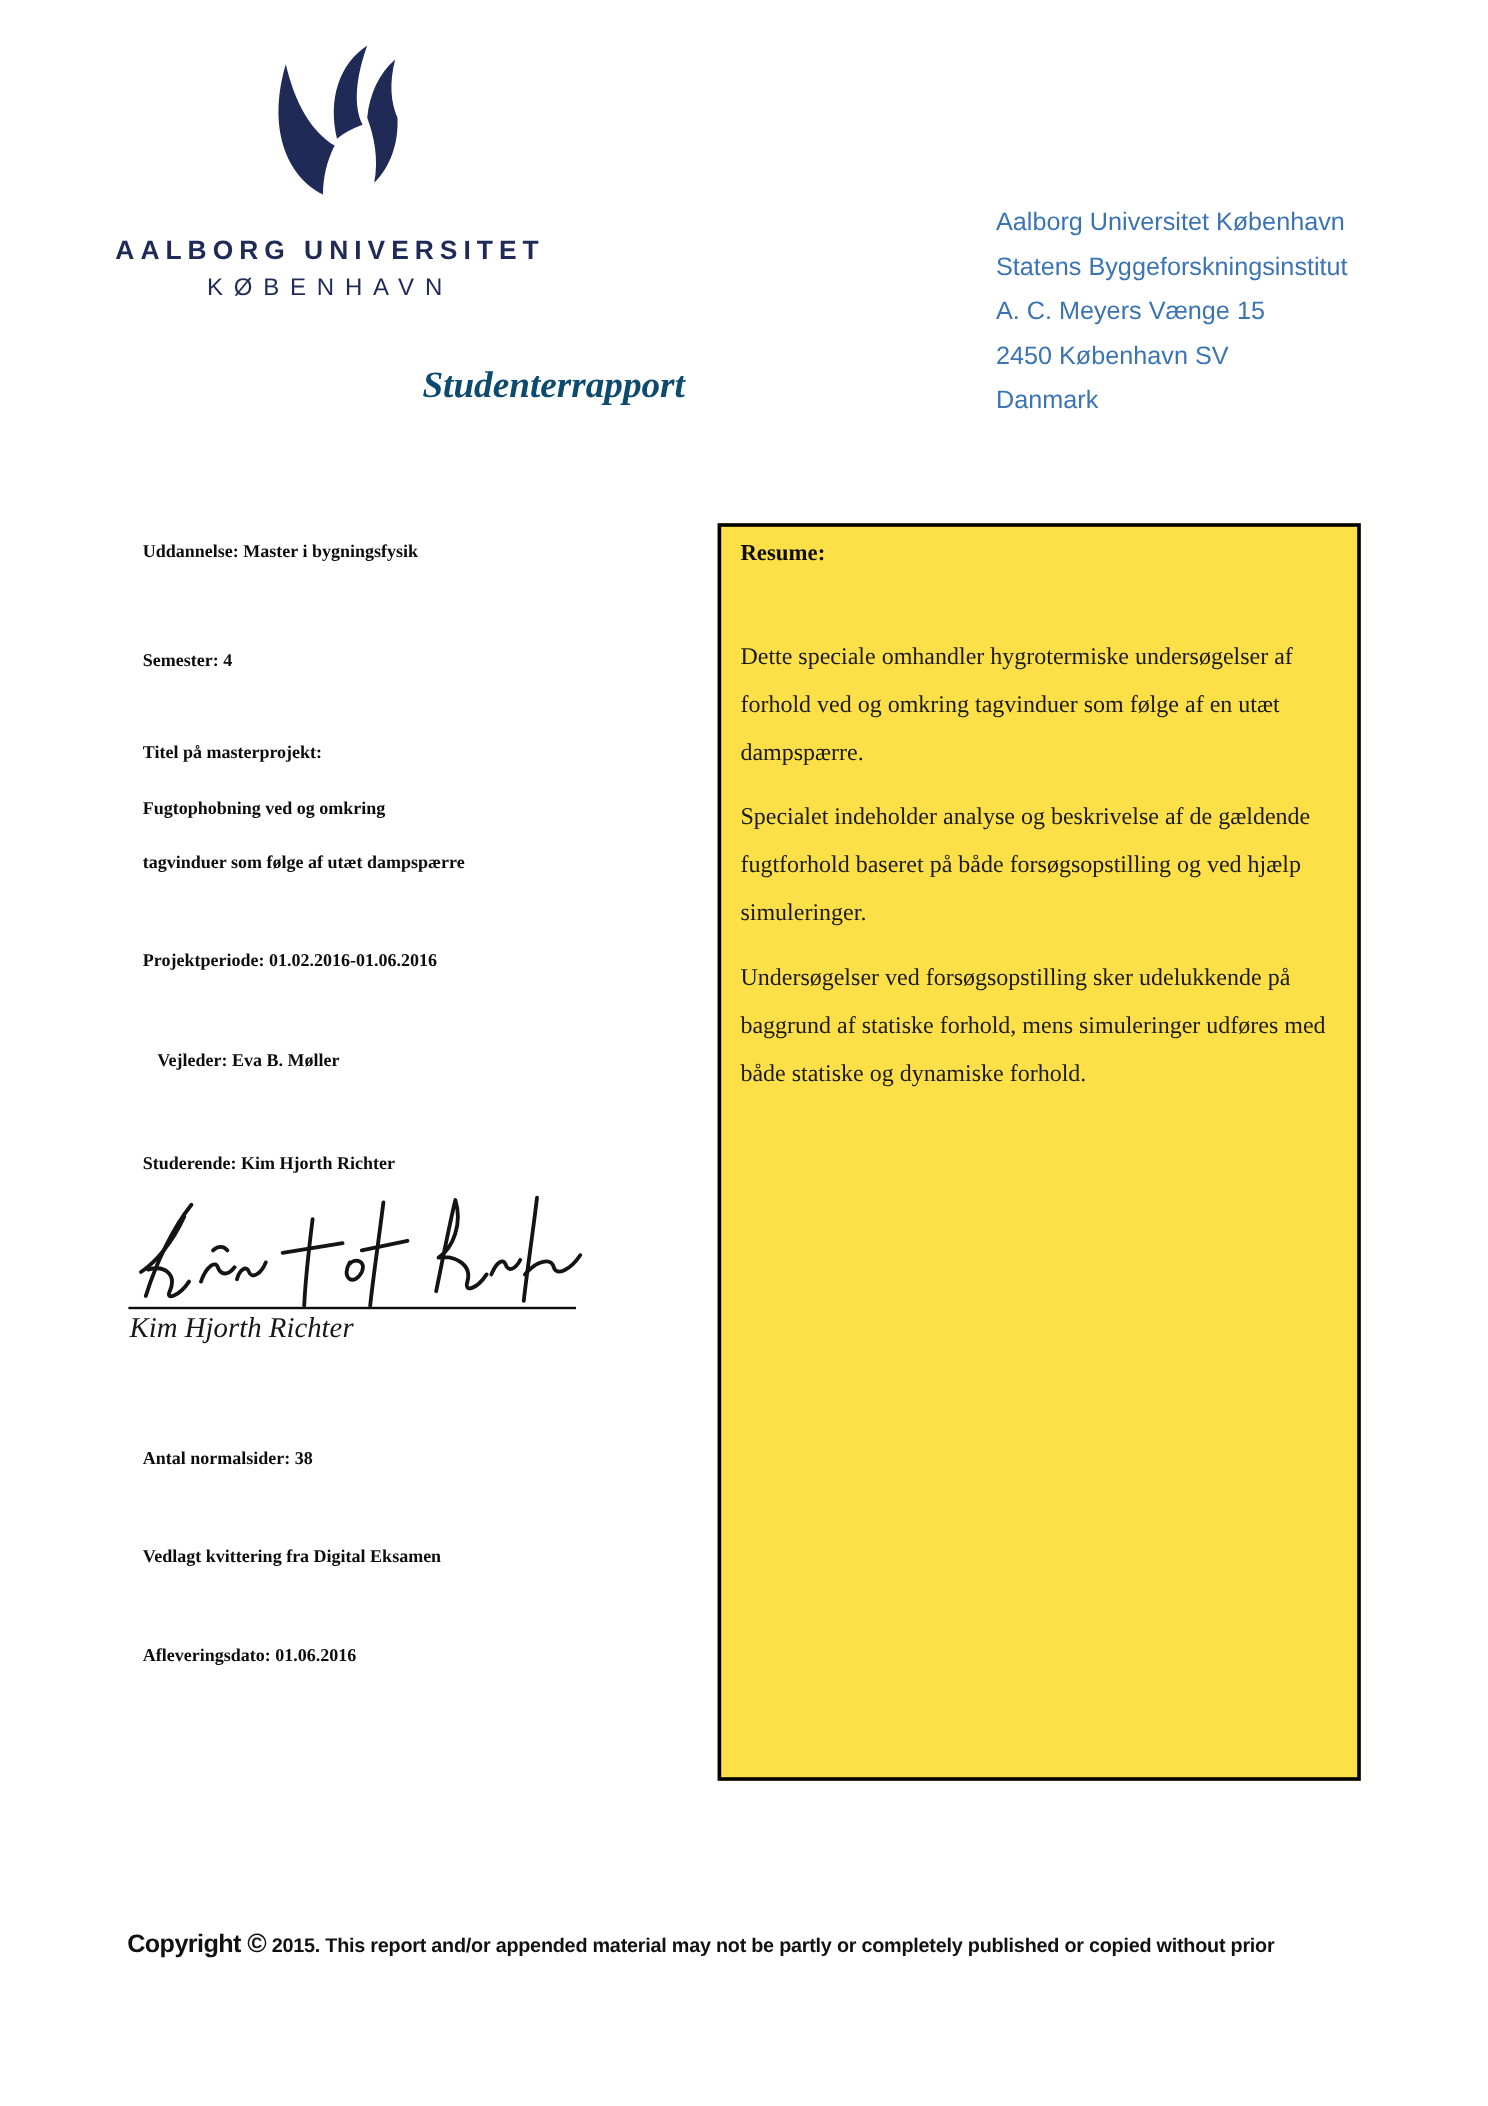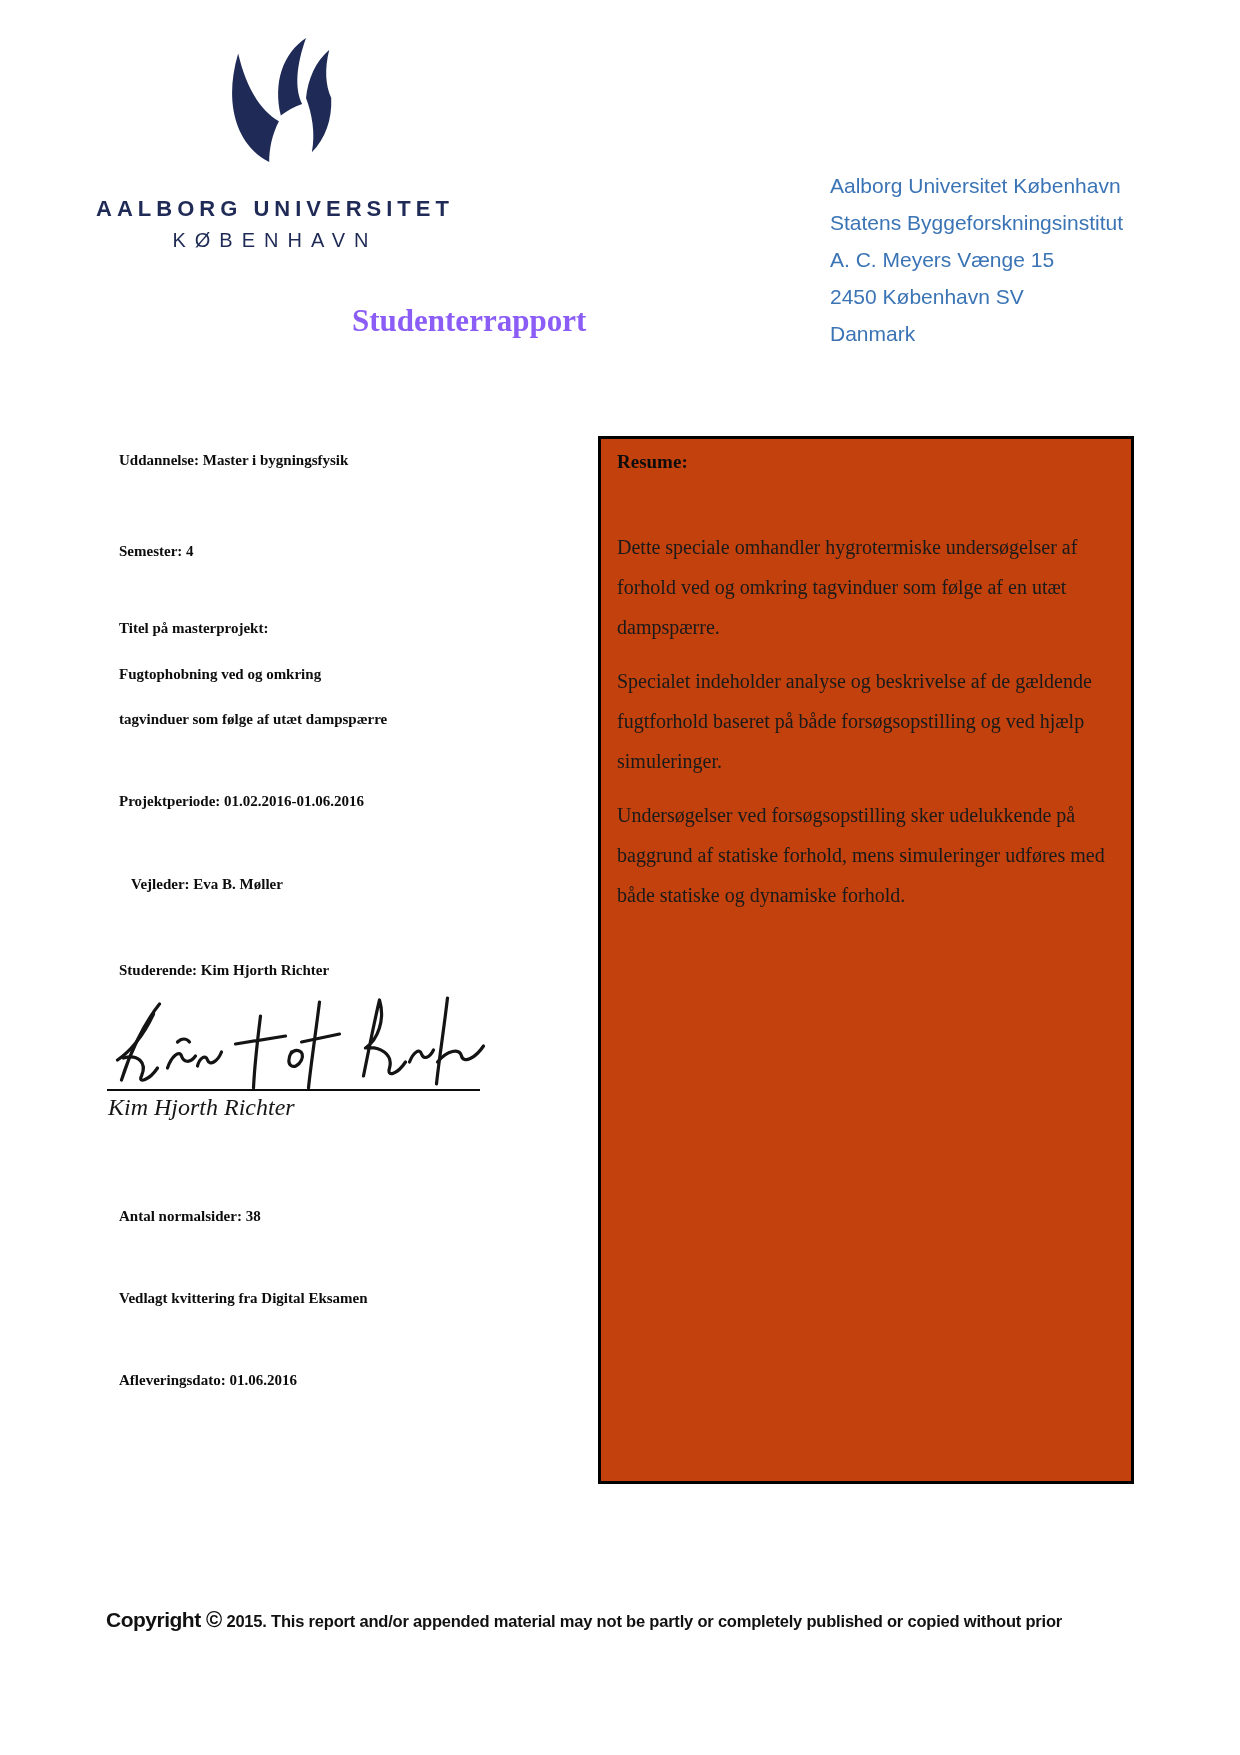--- a/index.html
+++ b/index.html
@@ -23,21 +23,21 @@
   
   .address {
     position:absolute; left:830px; top:176px;
     font-family:"Liberation Sans", sans-serif; font-size:21px; color:#3b74b5;
   }
   .address .addr-line { line-height:20px; margin-bottom:17px; white-space:nowrap; }
 
   
   .doc-type {
     position:absolute; left:352px; top:303px;
-    font-size:31px; font-weight:bold; color:#8b5cf6; white-space:nowrap;
+    font-size:31px; font-weight:bold; font-style:italic; color:#0c4a6e; white-space:nowrap;
   }
 
   
   .info-item {
     position:absolute; left:119px; font-size:15px; font-weight:bold;
     color:#0d0d0d; white-space:nowrap;
   }
   .i-education   { top:452px; }
   .i-semester    { top:543px; }
   .i-title-label { top:620px; }
@@ -52,21 +52,21 @@
 
   
   .signature-image { position:absolute; left:100px; top:992px; }
   .signature-image svg { width:395px; height:100px; display:block; }
   .sig-line { position:absolute; left:107px; top:1089px; width:373px; border-top:2px solid #0d0d0d; height:0; }
   .sig-name { position:absolute; left:108px; top:1094px; font-style:italic; font-weight:normal; font-size:24px; color:#171717; white-space:nowrap; }
 
   
   .resume-box {
     position:absolute; left:598px; top:436px; width:536px; height:1048px;
-    border:3px solid #000000; box-sizing:border-box; background:#c2410c;
+    border:3px solid #000000; box-sizing:border-box; background:#fde047;
   }
   .resume-heading { margin:12px 0 0 16px; font-size:19px; font-weight:bold; color:#0d0d0d; }
   .resume-body { margin:54px 16px 0 16px; font-size:20px; line-height:40px; color:#1a1a1a; }
   .resume-body p { margin:0 0 14px 0; }
 
   
   .footer {
     position:absolute; left:106px; top:1603px; width:1032px;
     font-family:"Liberation Sans", sans-serif; font-weight:bold;
     font-size:16.5px; line-height:33px; letter-spacing:-0.2px; color:#111111;

